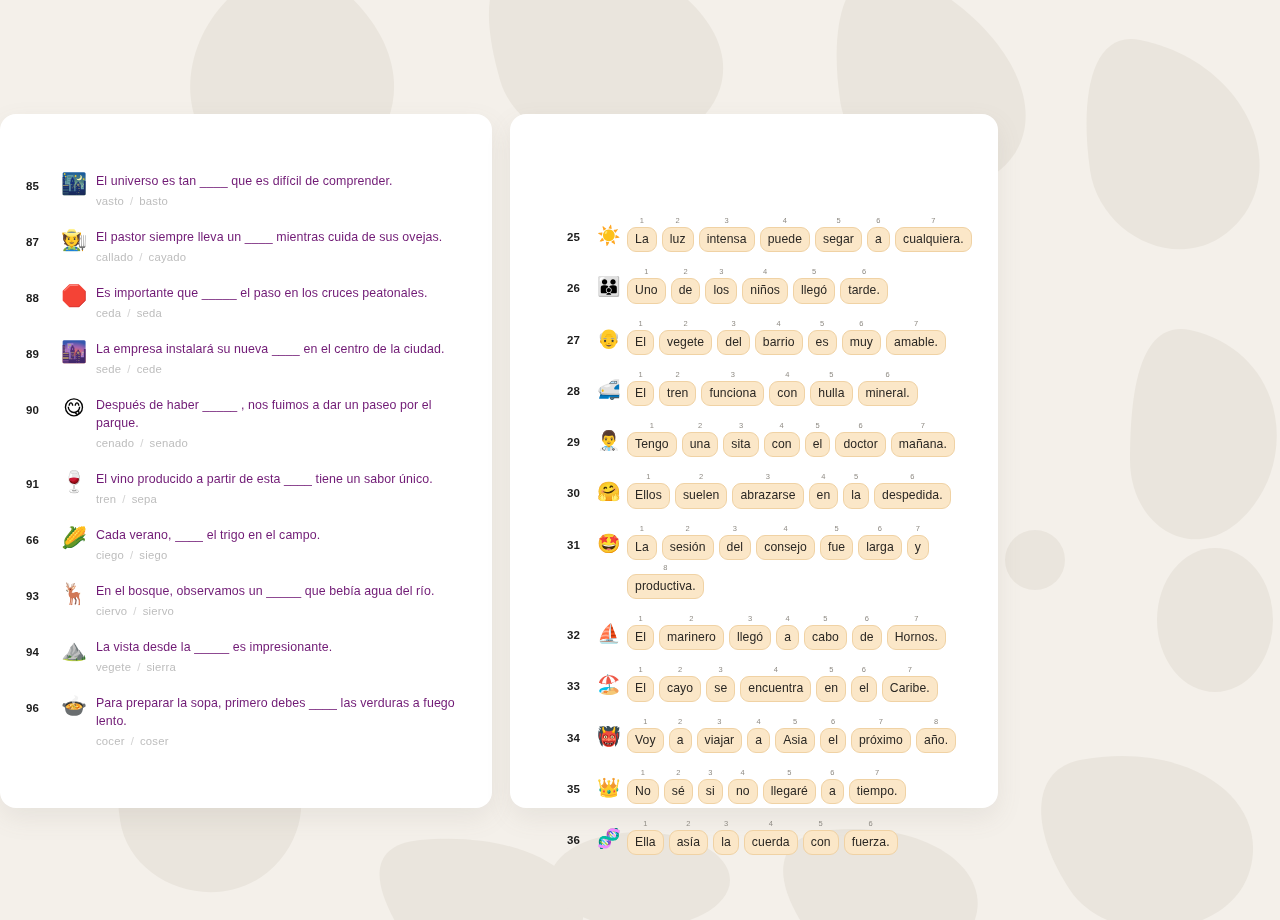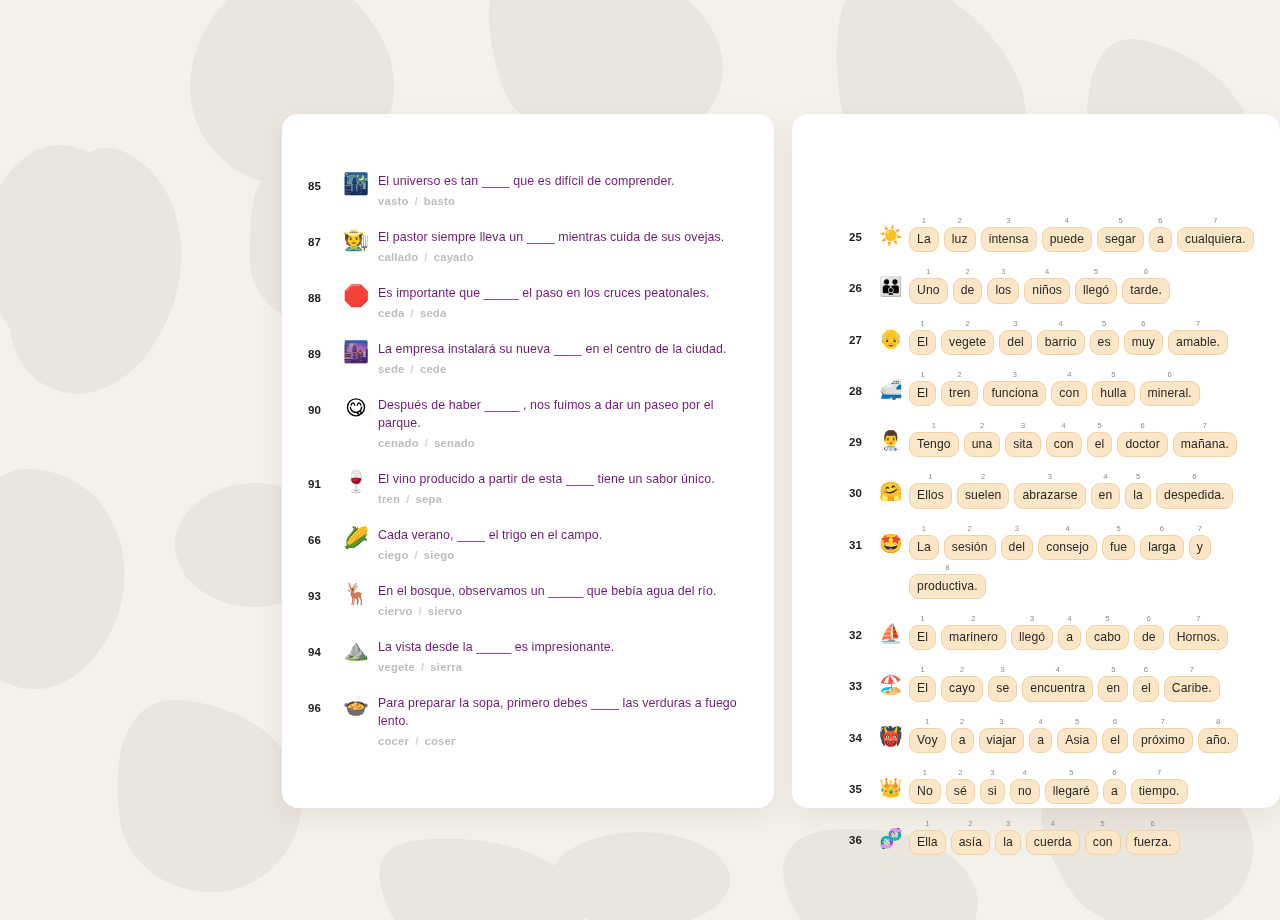--- a/index.html
+++ b/index.html
@@ -22,21 +22,21 @@
     z-index: 0;
   }
 
   
   #page {
     position: relative;
     z-index: 1;
     width: 1280px; height: 820px;
     display: flex;
     align-items: flex-start;
-    justify-content: flex-end;
+    justify-content: flex-start;
     gap: 18px;
     padding-top: 114px;
   }
 
   .card {
     background: #ffffff;
     border-radius: 16px;
     box-shadow: 0 10px 26px rgba(120,110,95,0.10);
     height: 694px;
   }
@@ -75,21 +75,20 @@
     color: #701a75;
     line-height: 1.45;
     letter-spacing: .1px;
     white-space: pre-wrap;
   }
   .options {
     font-size: 11.3px;
     color: #bdbdbd;
     margin-top: 4px;
     letter-spacing: .2px;
-    font-weight: bold;
   }
   .options .sep { margin: 0 6px; color: #d2d2d2; }
 
   
   .tile-row {
     display: flex;
     align-items: flex-start;
     margin-bottom: 17px;
     min-height: 30px;
   }

